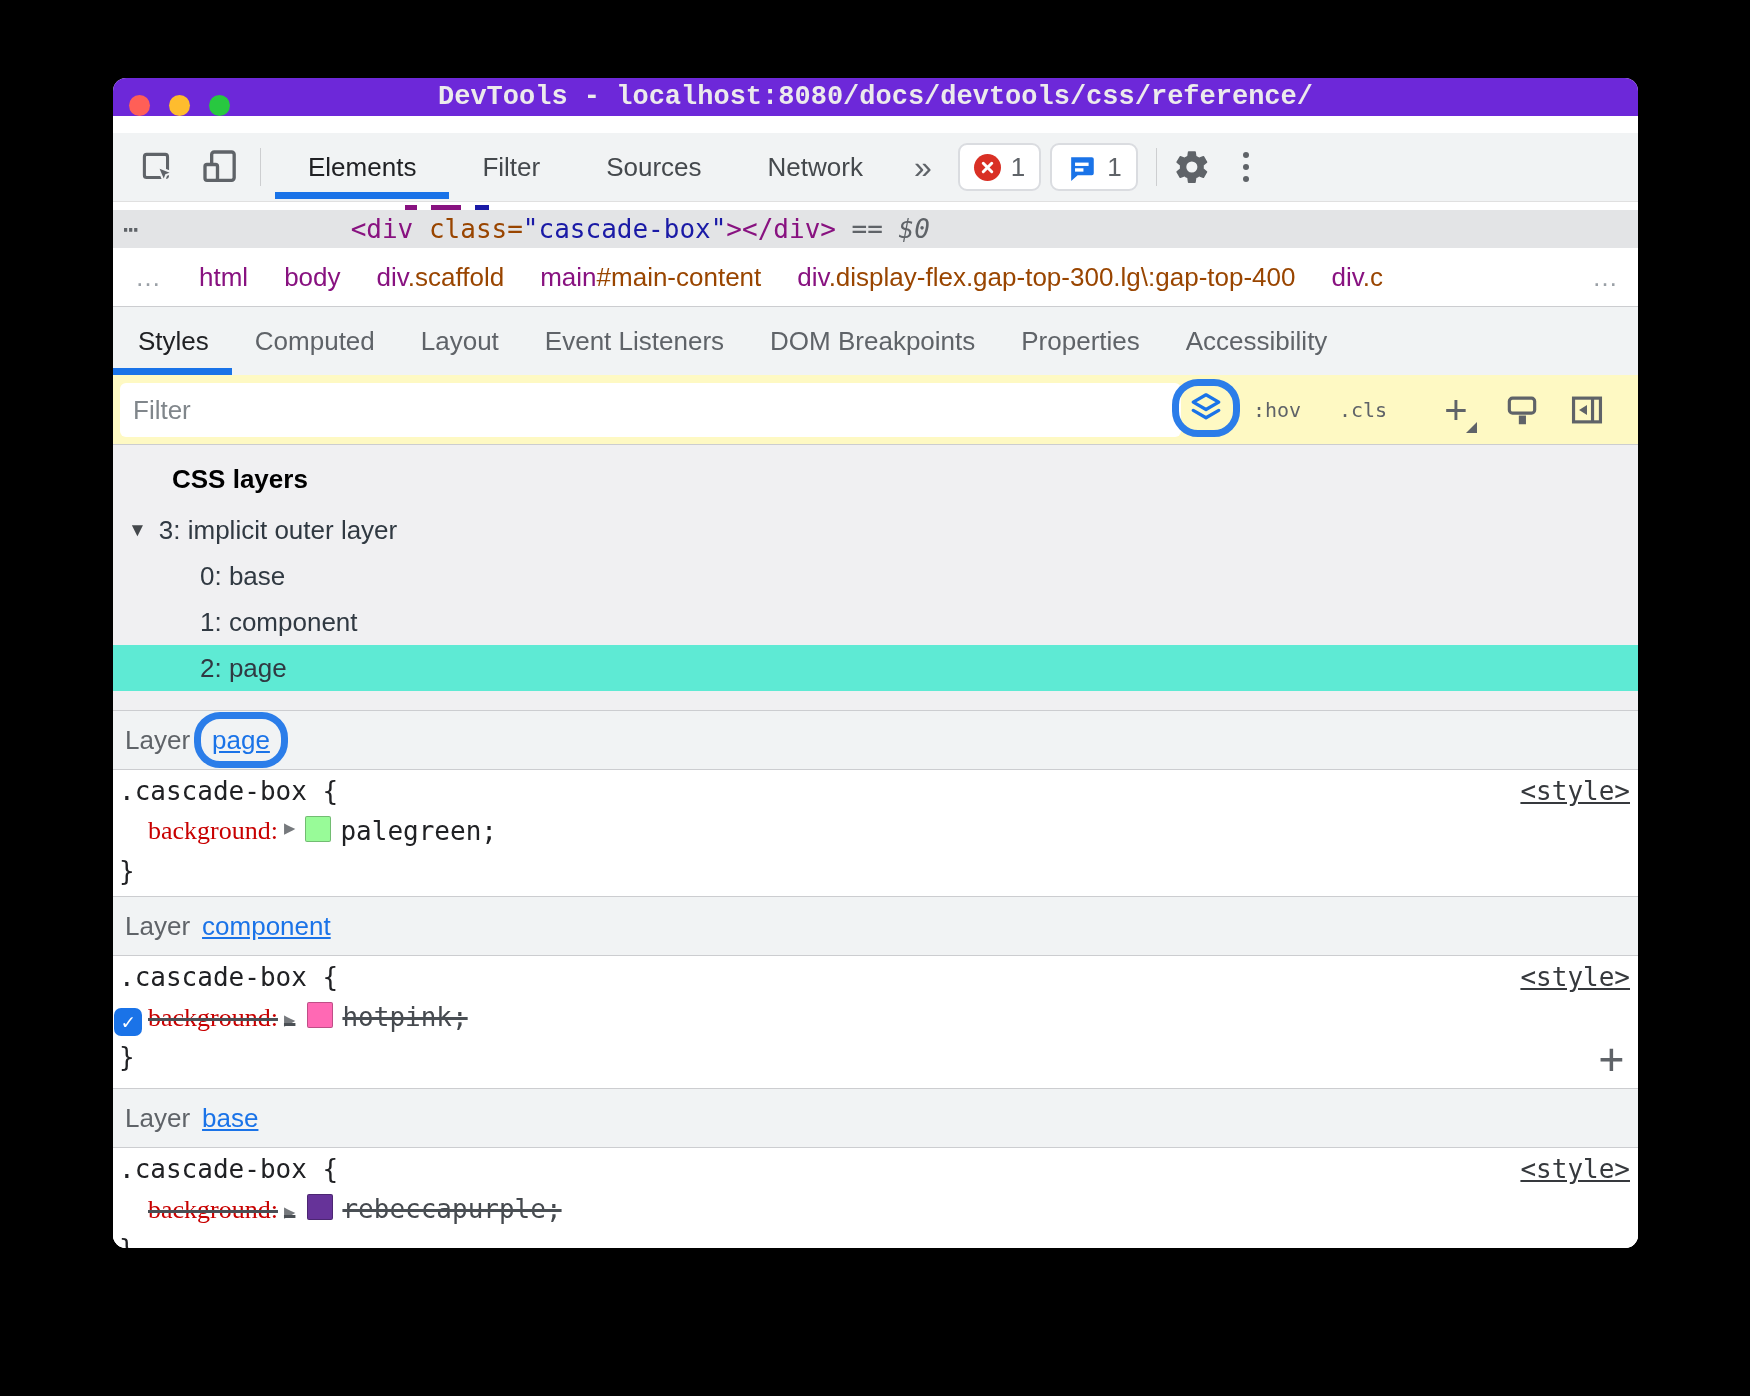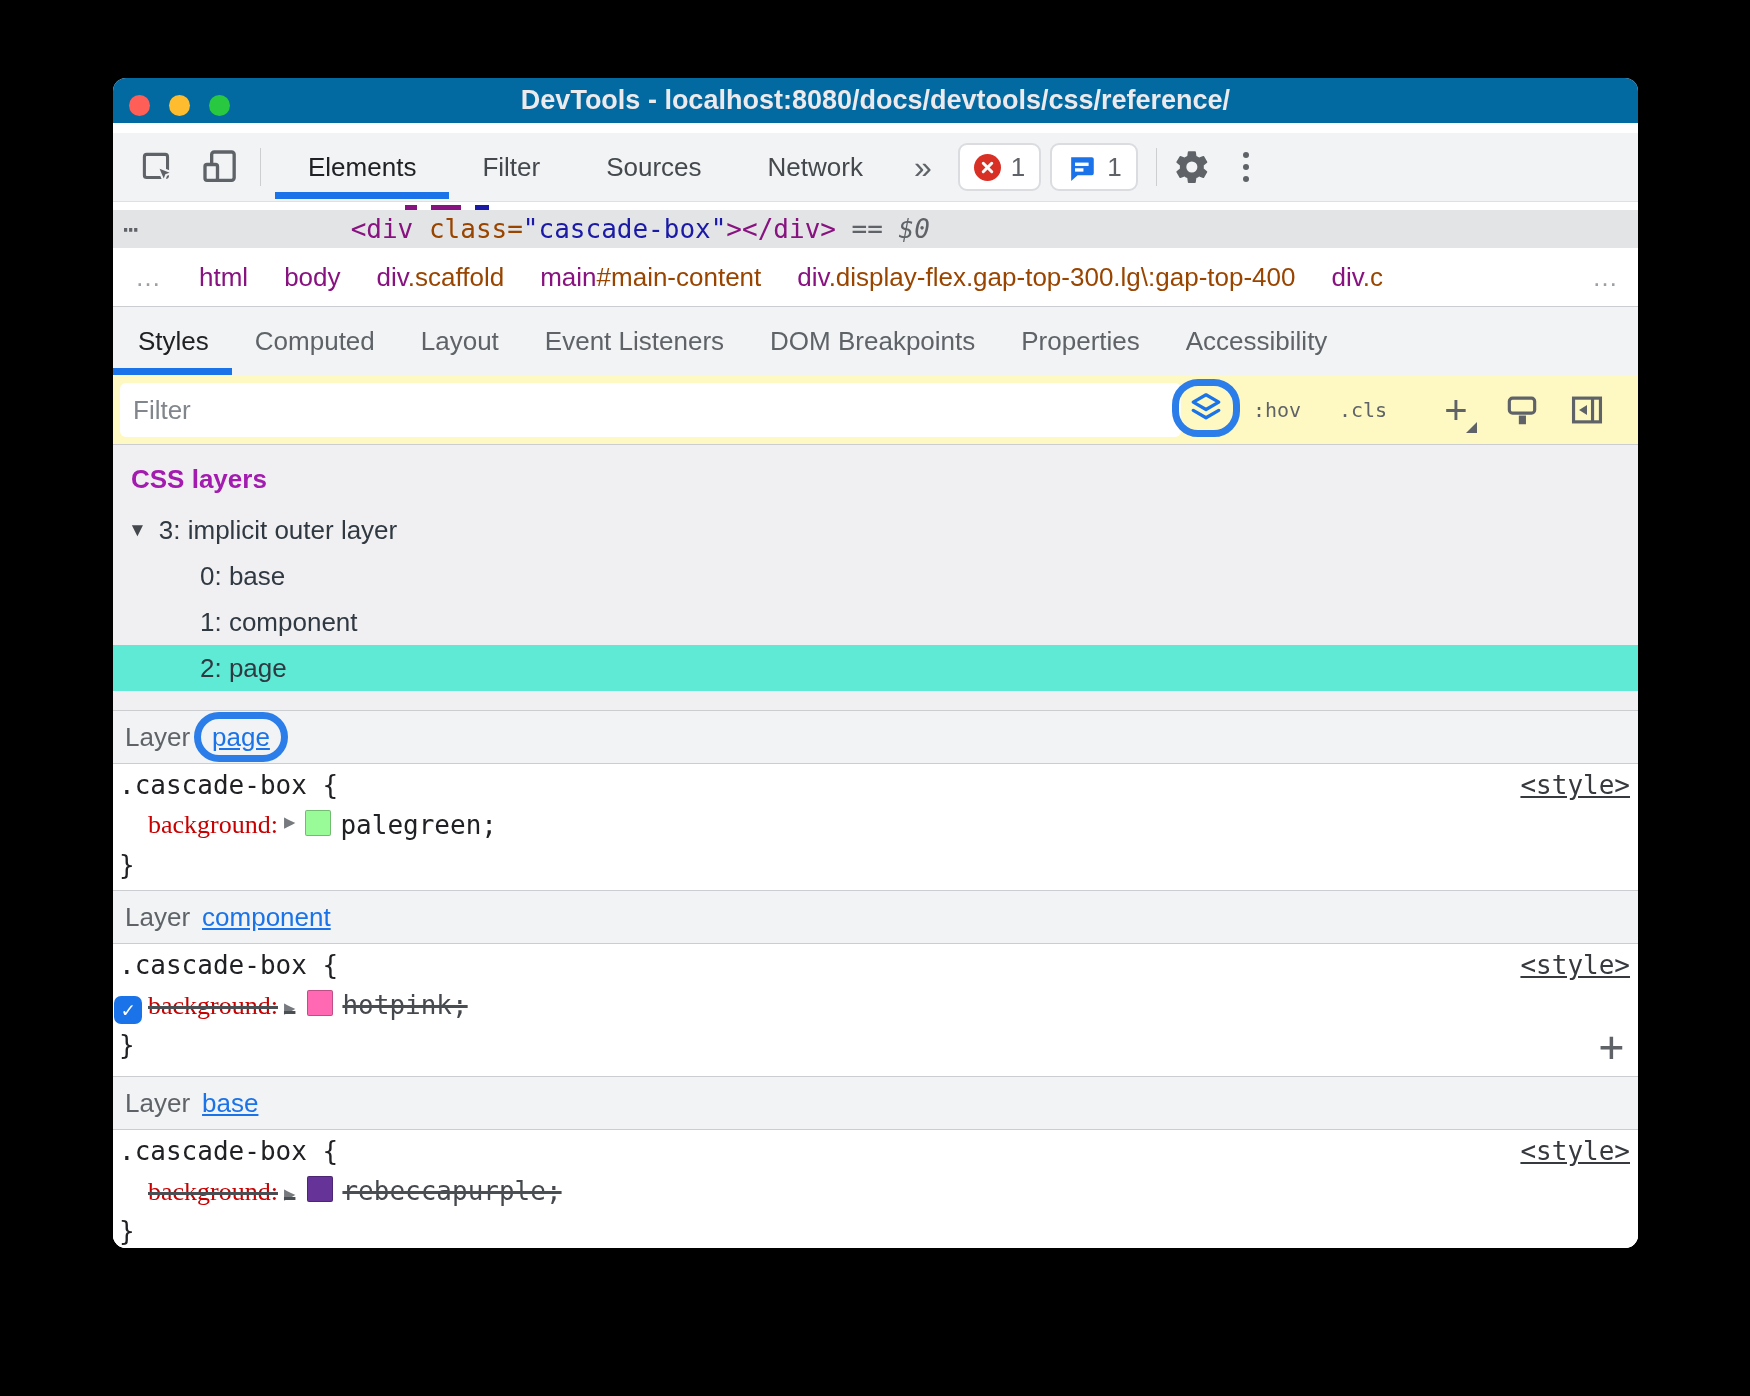--- a/index.html
+++ b/index.html
@@ -1,22 +1,22 @@
 <!DOCTYPE html>
 <html><head>
 <meta charset="utf-8">
 <style>
   html,body{margin:0;padding:0;}
   body{width:1750px;height:1396px;background:#000;position:relative;overflow:hidden;
        font-family:"Liberation Sans",sans-serif;-webkit-font-smoothing:antialiased;}
   .window{position:absolute;left:113px;top:78px;width:1525px;height:1170px;background:#fff;
           border-radius:13px;overflow:hidden;box-shadow:0 40px 110px rgba(0,0,0,.85);}
   
-  .titlebar{position:absolute;left:0;top:0;width:100%;height:45px;background:#0369a1;
-            display:flex;align-items:center;}
+  .titlebar{position:absolute;left:0;top:0;width:100%;height:38px;background:#6d28d9;
+            display:flex;align-items:center;font-family:Liberation Mono, monospace;}
   .lights{position:absolute;left:16px;top:0;height:55px;display:flex;align-items:center;gap:19px;}
   .light{width:21px;height:21px;border-radius:50%;}
   .win-title{width:100%;text-align:center;color:#eceaec;font-size:27px;font-weight:bold;}
   
   .toolbar{position:absolute;left:0;top:55px;width:100%;height:69px;background:#f1f3f4;
            border-bottom:1px solid #e0e0e0;display:flex;align-items:center;color:#5f6368;box-sizing:border-box;}
   .tb-icon{display:flex;align-items:center;justify-content:center;height:100%;}
   .vsep{width:1px;height:38px;background:#cdced0;}
   .tab{position:relative;height:100%;display:flex;align-items:center;padding:0 33px;
        font-size:26px;color:#45494d;}
@@ -68,26 +68,26 @@
   .hov{left:1140px;} .cls{left:1226px;}
   .plusbtn{position:absolute;left:1320px;top:0;height:70px;width:46px;display:flex;align-items:center;
            justify-content:center;font-size:40px;font-weight:200;color:#5f6368;}
   .plusbtn::after{content:'';position:absolute;right:2px;bottom:12px;border-left:11px solid transparent;
            border-bottom:11px solid #5f6368;}
   .fic{position:absolute;top:0;height:70px;display:flex;align-items:center;color:#5f6368;}
   .brush{left:1390px;} .panelic{left:1455px;}
   
   .content{position:absolute;left:0;top:367px;width:100%;bottom:0;background:#f0f0f2;color:#303942;}
   .tree{height:265px;box-sizing:border-box;padding-top:18px;font-size:26px;}
-  .tree-title{font-weight:bold;color:#a21caf;padding-left:18px;height:32px;display:flex;align-items:center;}
+  .tree-title{font-weight:bold;color:#000000;padding-left:18px;height:32px;display:flex;align-items:center;margin-left:41px;}
   .tree-root{margin-top:12px;height:46px;display:flex;align-items:center;padding-left:15px;gap:12px;}
   .tree-root .tri{font-size:19px;color:#44484c;}
   .tree-item{height:46px;display:flex;align-items:center;padding-left:87px;}
   .tree-item.selected{background:#5eead4;}
-  .sec-hdr{height:54px;background:#f1f3f4;border-top:1px solid #cccdd0;border-bottom:1px solid #cccdd0;
+  .sec-hdr{height:60px;background:#f1f3f4;border-top:1px solid #cccdd0;border-bottom:1px solid #cccdd0;
            box-sizing:border-box;display:flex;align-items:center;padding-left:12px;font-size:26px;color:#5f6368;}
   .layer-link{color:#1a73e8;text-decoration:underline;margin-left:12px;}
   .ringwrap{position:relative;margin-left:6px;padding:0 16px;display:flex;align-items:center;height:100%;}
   .ringwrap::before{content:'';position:absolute;left:-2px;right:-2px;top:1px;bottom:1px;
            border:7px solid #2b7de9;border-radius:26px;}
   .ringwrap .layer-link{margin-left:0;}
   .rule{background:#fff;box-sizing:border-box;padding-top:6px;position:relative;
         font-family:"DejaVu Sans Mono",monospace;font-size:26px;color:#202124;}
   .rule-line{height:40px;display:flex;align-items:flex-start;padding:0 8px 0 6px;position:relative;}
   .rule-line.prop{padding-left:35px;}

